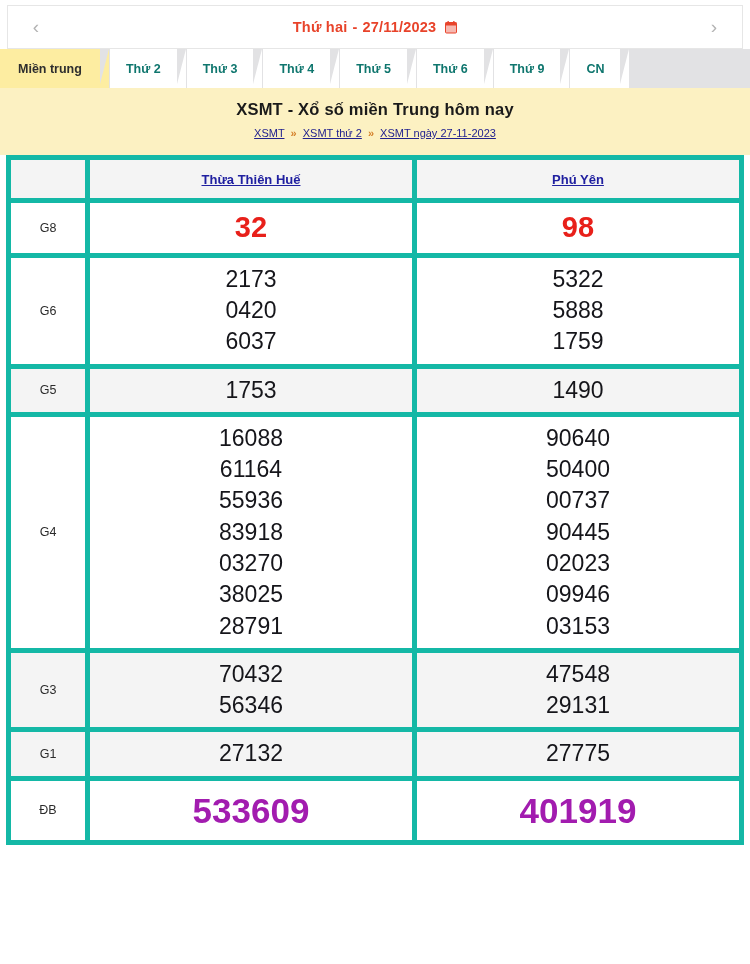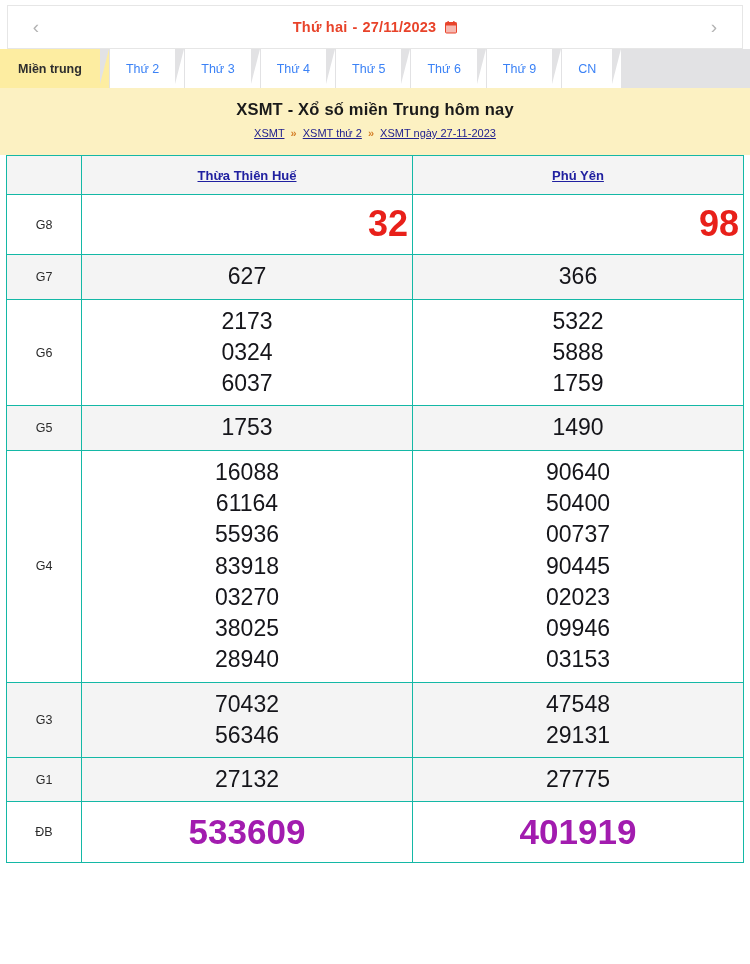--- a/index.html
+++ b/index.html
@@ -80,25 +80,26 @@
     overflow: hidden;
   }
   .tab {
     position: relative;
     height: 39px;
     display: flex;
     align-items: center;
     justify-content: center;
     padding: 0 16px;
     font-size: 12.5px;
-    color: #3b82f6;
+    color: #0f766e;
     background: #ffffff;
     cursor: pointer;
     white-space: nowrap;
     box-sizing: border-box;
+    font-weight: bold;
   }
   .tab::after {
     content: "";
     position: absolute;
     top: 0;
     right: -9px;
     width: 0;
     height: 0;
     border-style: solid;
     border-width: 0 0 39px 10px;
@@ -151,21 +152,21 @@
     padding: 0 6px;
     box-sizing: border-box;
   }
   table.results {
     width: 100%;
     border-collapse: collapse;
     table-layout: fixed;
     background: #ffffff;
   }
   table.results td, table.results th {
-    border: 1px solid #14b8a6;
+    border: 5px solid #14b8a6;
     text-align: center;
     vertical-align: middle;
   }
   table.results th {
     height: 36px;
     background: #f4f4f4;
     font-size: 13px;
   }
   th.col-prize { width: 72px; }
   th.col-prov  { width: auto; }
@@ -193,22 +194,21 @@
   tr.alt td { background: #f4f4f4; }
   tr.plain td { background: #ffffff; }
   td.nums.special {
     color: #a21caf;
     font-weight: bold;
     font-size: 35px;
   }
   td.nums.g8 {
     color: #e8201a;
     font-weight: bold;
-    font-size: 36px;
-    text-align: right;
+    font-size: 29px;
   }
   .g8row td.nums { padding: 5px 4px; }
 </style>
 </head>
 <body>
 
 <div class="page">
 
   <div class="datebar">
     <div class="arrow left">‹</div>
@@ -284,35 +284,26 @@
         <tr class="plain g8row">
           <td class="prize-label">G8</td>
           <td class="nums g8">
             <span class="n">32</span>
           </td>
           <td class="nums g8">
             <span class="n">98</span>
           </td>
         </tr>
 
-        <tr class="alt">
-          <td class="prize-label">G7</td>
-          <td class="nums">
-            <span class="n">627</span>
-          </td>
-          <td class="nums">
-            <span class="n">366</span>
-          </td>
-        </tr>
 
         <tr class="plain">
           <td class="prize-label">G6</td>
           <td class="nums">
             <span class="n">2173</span>
-            <span class="n">0324</span>
+            <span class="n">0420</span>
             <span class="n">6037</span>
           </td>
           <td class="nums">
             <span class="n">5322</span>
             <span class="n">5888</span>
             <span class="n">1759</span>
           </td>
         </tr>
 
         <tr class="alt">
@@ -327,21 +318,21 @@
 
         <tr class="plain">
           <td class="prize-label">G4</td>
           <td class="nums">
             <span class="n">16088</span>
             <span class="n">61164</span>
             <span class="n">55936</span>
             <span class="n">83918</span>
             <span class="n">03270</span>
             <span class="n">38025</span>
-            <span class="n">28940</span>
+            <span class="n">28791</span>
           </td>
           <td class="nums">
             <span class="n">90640</span>
             <span class="n">50400</span>
             <span class="n">00737</span>
             <span class="n">90445</span>
             <span class="n">02023</span>
             <span class="n">09946</span>
             <span class="n">03153</span>
           </td>

